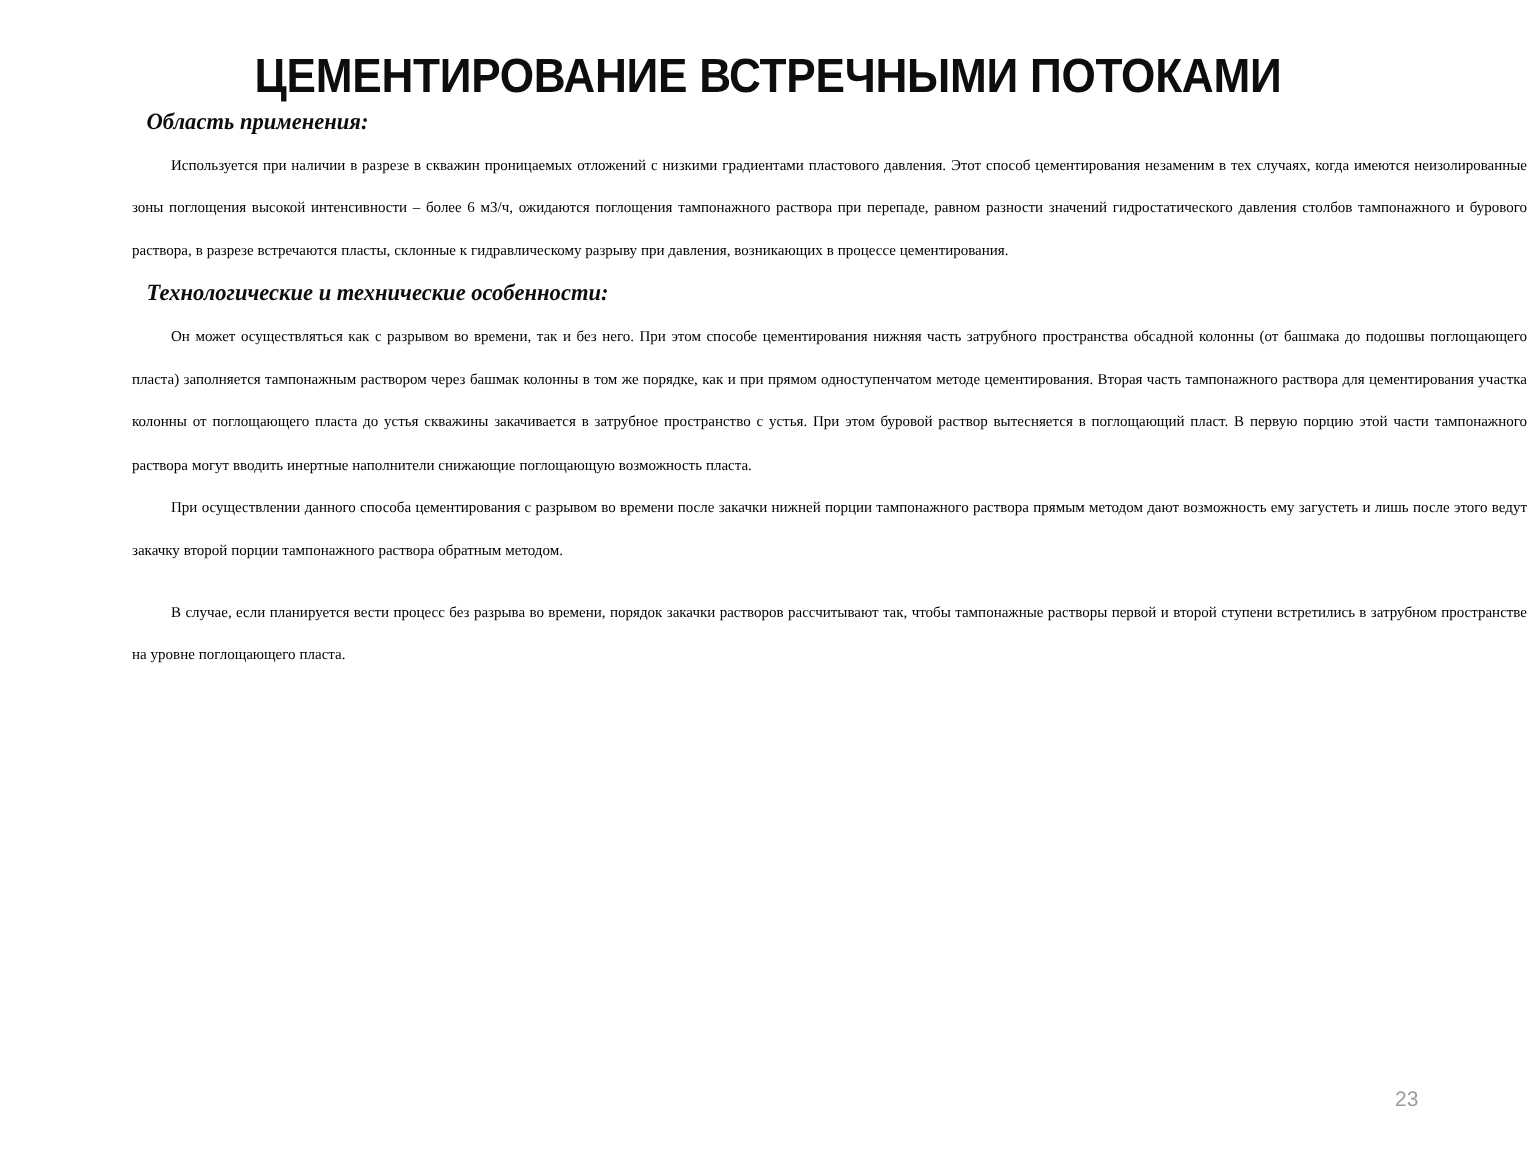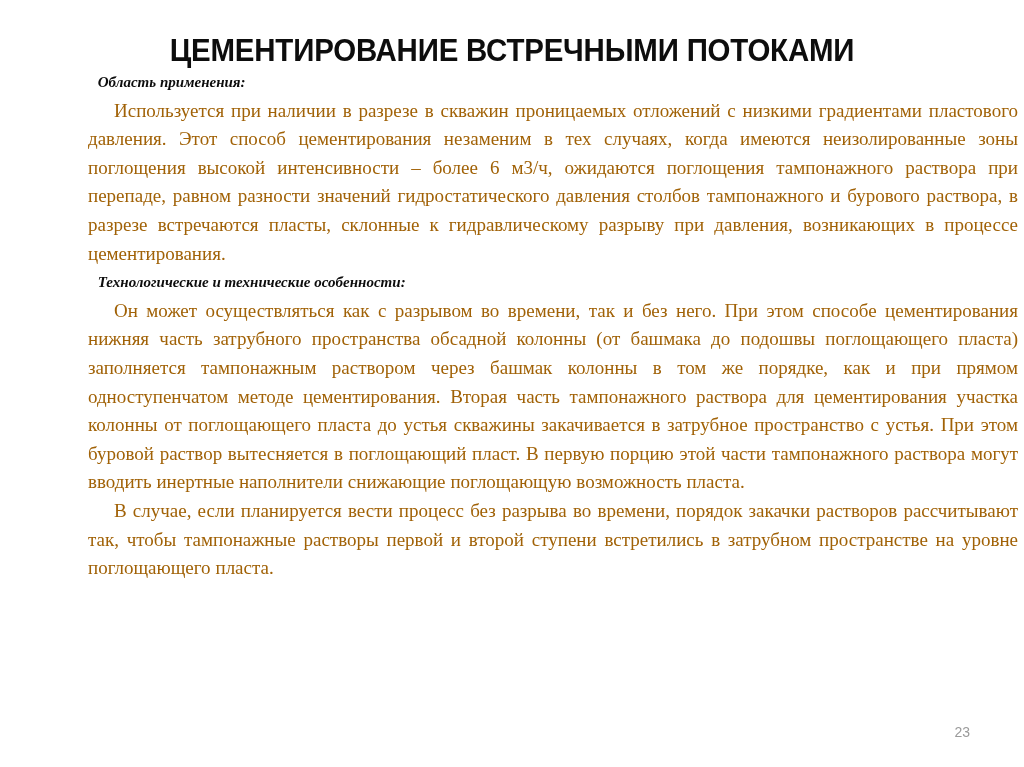--- a/index.html
+++ b/index.html
@@ -56,41 +56,42 @@
     font-style: italic;
     color: #0d0d0d;
     text-indent: 10px;
     margin: 0;
     transform: scaleX(0.97);
     transform-origin: 0 50%;
     white-space: nowrap;
   }
 
   .para {
-    font-size: 19px;
+    font-size: 10px;
     line-height: 28.6px;
-    color: #a16207;
+    color: #000000;
     text-align: justify;
     text-justify: inter-word;
     text-indent: 26px;
     margin: 0;
     hyphens: none;
     word-spacing: 0.1px;
   }
 
   .para.last-of-block {
     text-align: justify;
+    margin-top: 12px;
   }
 
   .page-number {
     position: absolute;
     left: 930px;
     top: 723px;
     width: 40px;
-    text-align: right;
+    text-align: left;
     font-size: 14px;
     line-height: 18px;
     color: #9b9b9b;
   }
 </style>
 </head>
 <body>
 
 <div class="slide">
 
@@ -99,20 +100,21 @@
   <div class="body-area">
 
     <p class="sub-heading">Область применения:</p>
 
     <p class="para">Используется при наличии в разрезе в скважин  проницаемых отложений с низкими градиентами пластового давления. Этот способ цементирования незаменим в тех случаях, когда имеются неизолированные зоны поглощения высокой интенсивности – более 6 м3/ч, ожидаются поглощения тампонажного раствора при перепаде, равном разности значений гидростатического давления столбов тампонажного и бурового раствора, в разрезе встречаются пласты, склонные к гидравлическому разрыву при давления, возникающих в процессе цементирования.</p>
 
     <p class="sub-heading">Технологические и технические особенности:</p>
 
     <p class="para">Он может осуществляться как с разрывом во времени, так и без него. При этом способе цементирования нижняя часть затрубного пространства обсадной колонны (от башмака до подошвы поглощающего пласта) заполняется тампонажным раствором через башмак колонны в том же порядке, как и при прямом одноступенчатом методе цементирования. Вторая часть тампонажного раствора для цементирования участка колонны от поглощающего пласта до устья скважины закачивается в затрубное пространство с устья. При этом буровой раствор вытесняется в поглощающий пласт. В первую порцию этой части тампонажного раствора могут вводить инертные наполнители снижающие поглощающую возможность пласта.</p>
 
+    <p class="para">При осуществлении данного способа цементирования с разрывом во времени после закачки нижней порции тампонажного раствора прямым методом дают возможность ему загустеть и лишь после этого ведут закачку второй порции тампонажного раствора обратным методом.</p>
 
     <p class="para last-of-block">В случае, если планируется вести процесс без разрыва во времени, порядок закачки растворов рассчитывают так, чтобы тампонажные растворы первой и второй ступени встретились в затрубном пространстве на уровне поглощающего пласта.</p>
 
   </div>
 
   <div class="page-number">23</div>
 
 </div>
 
 </body></html>

